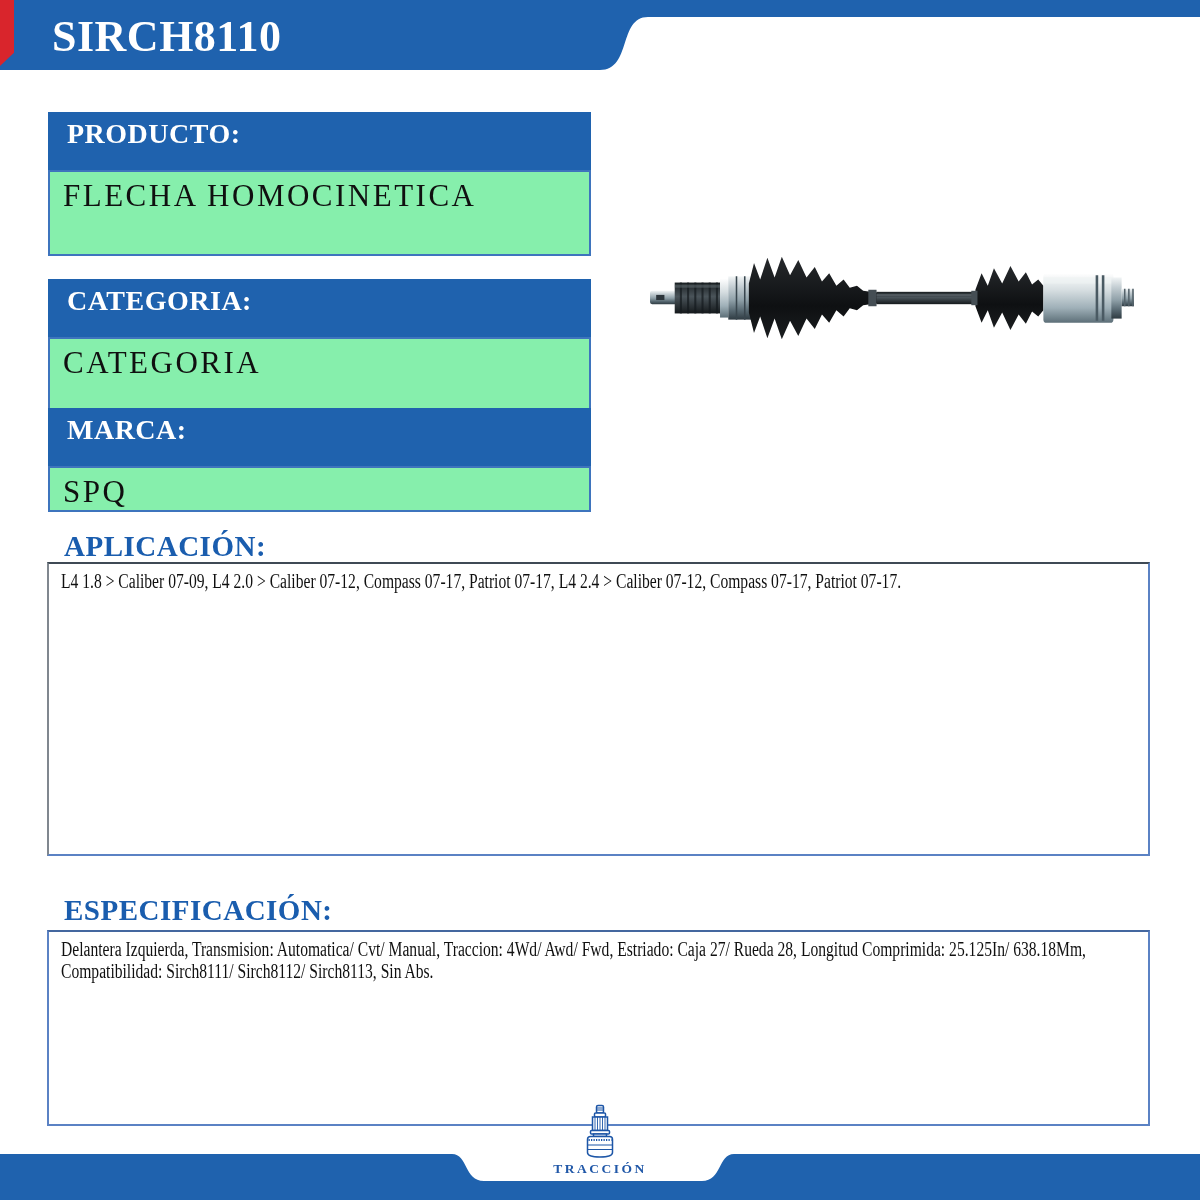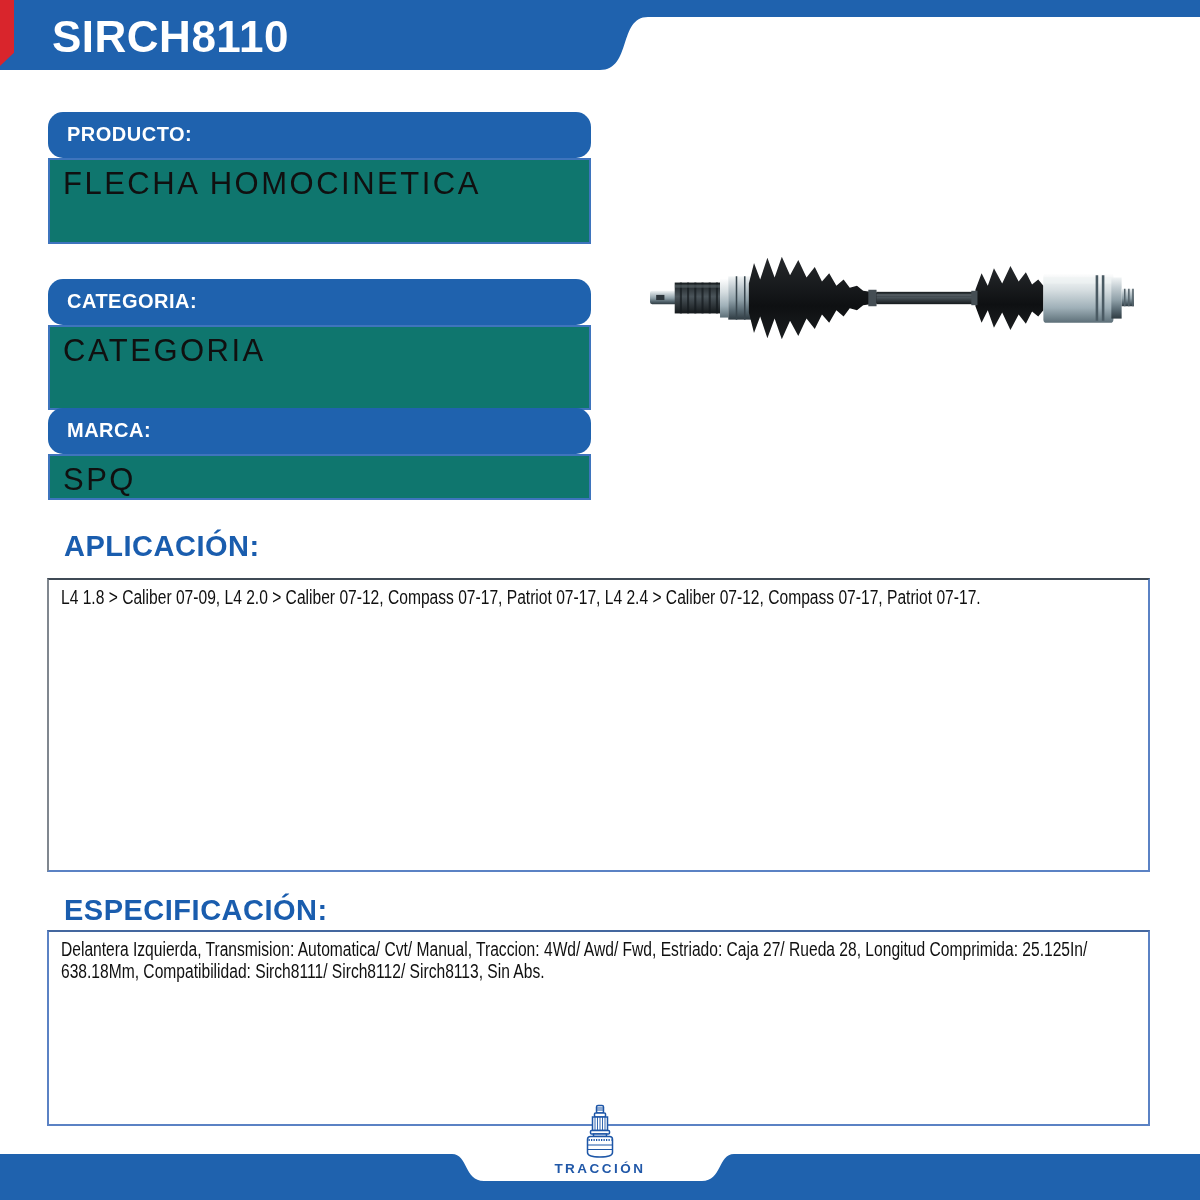--- a/index.html
+++ b/index.html
@@ -1,44 +1,44 @@
 <!DOCTYPE html>
 <html style="--bar-blue: #1f62ae; --heading-blue: #1a5dae; --accent-red: #d9252c; --footer-blue: #2158a8; --border-blue: #5b82c4; --text-black: #101010;"><head>
 <meta charset="utf-8">
 <style>
   html,body{margin:0;padding:0;background:#fff;}
   .page{position:relative;width:1200px;height:1200px;background:#fff;overflow:hidden;
-        font-family:Liberation Sans, sans-serif;}
+        font-family:Liberation Serif, serif;}
 
   
   .hdr-svg{position:absolute;top:0;left:0;display:block;}
   .red-accent{position:absolute;top:0;left:0;width:14px;height:66px;
       background:var(--accent-red,#d9252c);
       clip-path:polygon(0 0,100% 0,100% 80%,0 100%);}
   .part-number{position:absolute;left:52px;top:0;height:74px;line-height:74px;
       color:#fff;font-size:44px;font-weight:800;letter-spacing:.5px;}
 
   
   .field{position:absolute;left:48px;width:543px;}
-  .field-hdr{height:46px;line-height:44px;background:var(--bar-blue,#1f62ae);color:#fff;
-      font-size:20px;font-weight:800;padding-left:19px;letter-spacing:.5px;box-sizing:border-box;border-radius:15px;}
-  .field-box{background:#0f766e;border:2px solid #3e74bd;box-sizing:border-box;}
+  .field-hdr{height:58px;line-height:44px;background:var(--bar-blue,#1f62ae);color:#fff;
+      font-size:28px;font-weight:800;padding-left:19px;letter-spacing:.5px;box-sizing:border-box;}
+  .field-box{background:#86efac;border:2px solid #3e74bd;box-sizing:border-box;}
   .field-val{font-size:31px;color:#101010;letter-spacing:2.5px;padding:6px 0 0 13px;}
   #f-producto{top:112px;}  #f-producto .field-box{height:86px;}
   #f-categoria{top:260px;margin-top:19px;} #f-categoria .field-box{height:85px;}
   #f-marca{top:408px;}     #f-marca .field-box{height:46px;}
 
   
   .sec-heading{position:absolute;left:64px;color:var(--heading-blue,#1a5dae);
       font-size:29px;font-weight:800;letter-spacing:.5px;}
   #h-aplicacion{top:530px;}
   #h-especificacion{top:894px;}
   .sec-box{position:absolute;left:47px;width:1103px;background:#fff;box-sizing:border-box;
       border:2px solid #5b82c4;overflow:hidden;padding:6px 12px;}
-  #box-aplicacion{top:578px;height:294px;border-top-color:#3f4a55;border-left-color:#80878f;}
+  #box-aplicacion{top:562px;height:294px;border-top-color:#3f4a55;border-left-color:#80878f;}
   #box-especificacion{top:930px;height:196px;border-top-color:#44679f;}
   .body-text{font-size:20px;line-height:22px;color:#101010;
       transform:scaleX(0.78);transform-origin:0 0;width:1320px;}
   .nowrap{white-space:nowrap;}
 
   
   .photo{position:absolute;left:650px;top:246px;display:block;}
   .footer-bar{position:absolute;left:0;bottom:0;display:block;}
   .footer-label{position:absolute;top:1161px;left:0;width:1200px;text-align:center;
       font-size:13.5px;letter-spacing:2.5px;font-weight:700;color:var(--footer-blue,#2158a8);}

